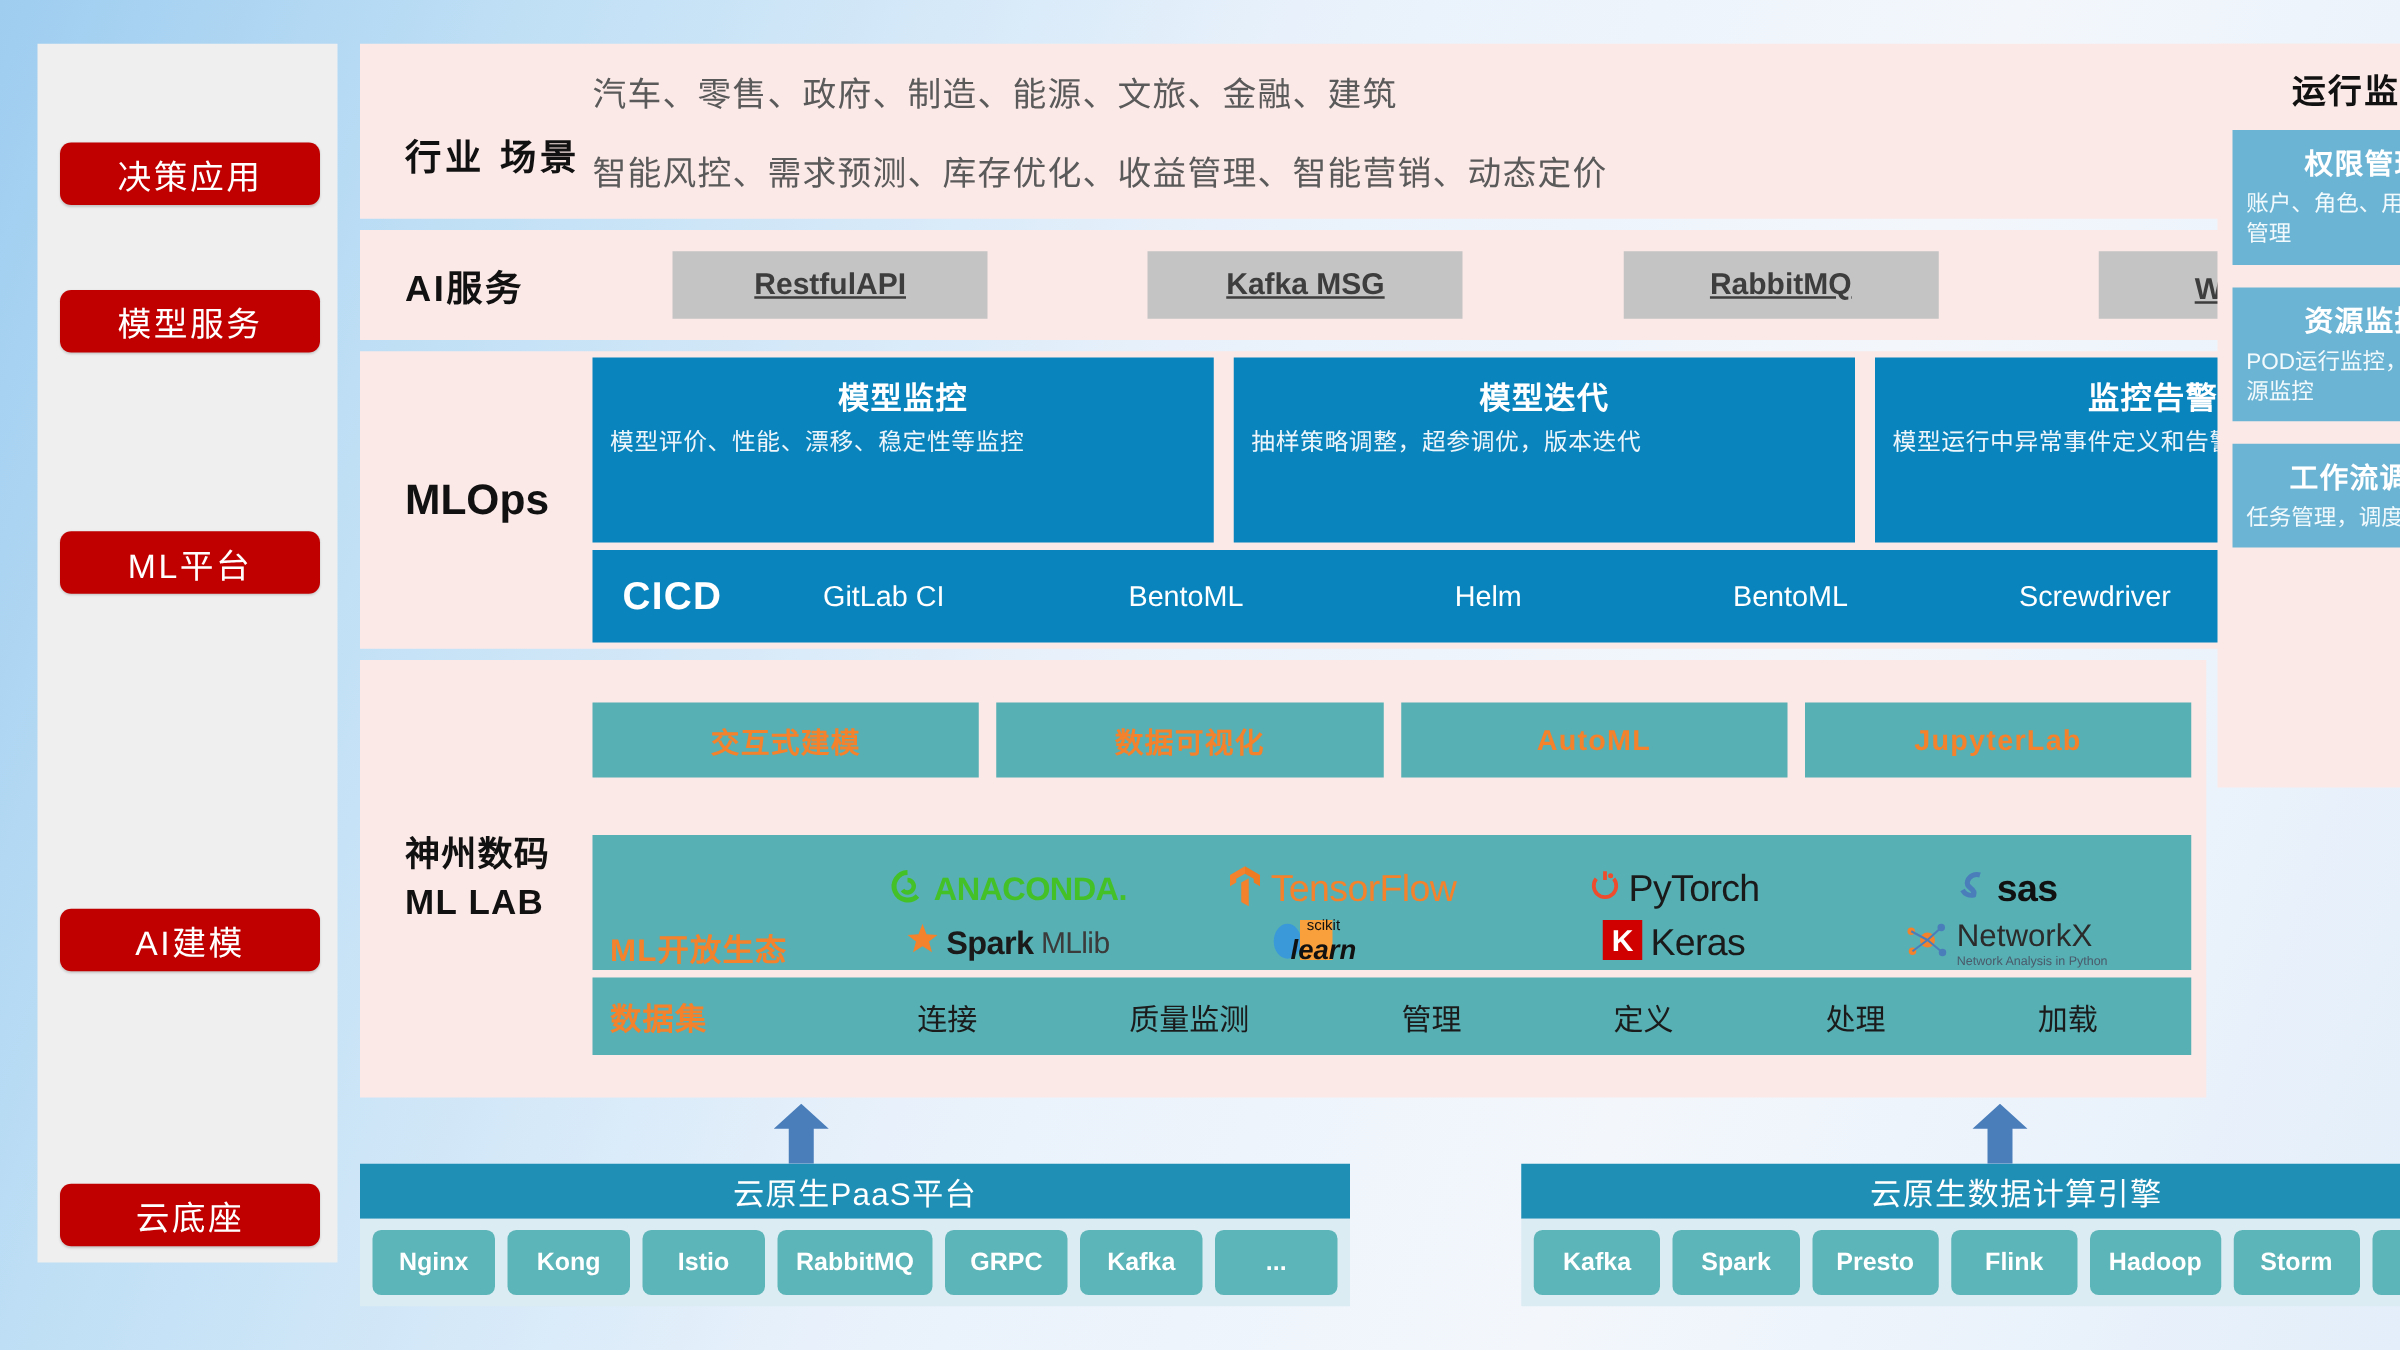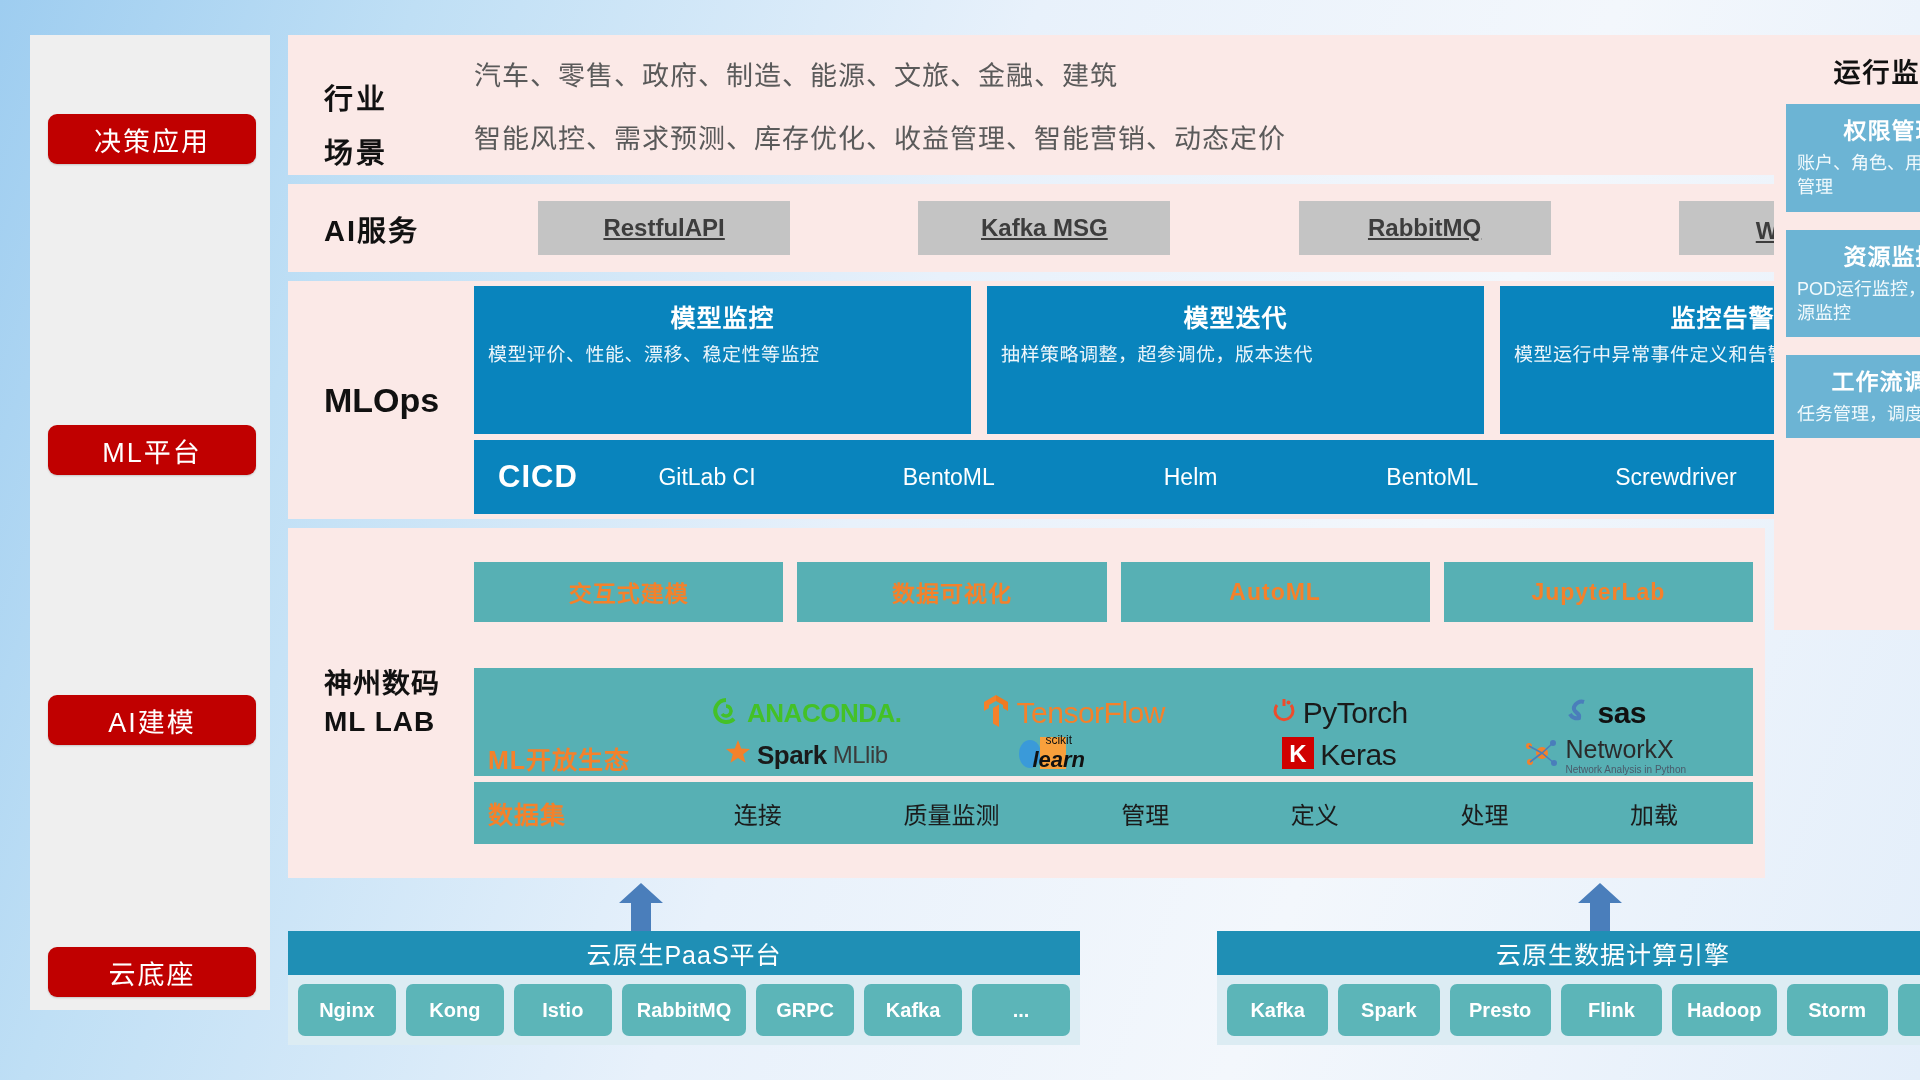--- a/index.html
+++ b/index.html
@@ -39,21 +39,21 @@
     color: #fff;
     font-size: 27px;
     font-weight: normal;
     display: flex; align-items: center; justify-content: center;
     letter-spacing: 2px;
     box-shadow: 0 1px 2px rgba(0,0,0,.18);
   }
   .tag-0 { top: 79px; }
   .tag-1 { top: 197px; }
   .tag-2 { top: 390px; }
-  .tag-3 { top: 660px; }
+  .tag-3 { top: 692px; }
   .tag-4 { top: 912px; }
 
   
   .main {
     flex: 1;
     display: flex;
     flex-direction: column;
     gap: 9px;
     position: relative;
   }
@@ -63,21 +63,21 @@
     width: 100%;
   }
 
   
   .row-apps {
     height: 140px;
     display: flex;
     align-items: center;
     padding: 0 0 0 36px;
   }
-  .apps-labels { display:flex; flex-direction:column; gap:12px; width: 150px; margin-top: 35px;}
+  .apps-labels { display:flex; gap:12px; width: 150px; margin-top: 35px;}
   .apps-vals   { display:flex; flex-direction:column; gap:24px; }
   .apps-lbl { font-size: 29px; font-weight: bold; color:#111; letter-spacing:3px;}
   .apps-val { font-size: 27px; color:#5a5a5a; letter-spacing: 1px;}
 
   
   .row-ai {
     height: 88px;
     display: flex;
     align-items: center;
     padding-left: 36px;
@@ -228,20 +228,23 @@
 </style>
 </head>
 <body>
 
 <div class="board">
 
   <div class="rail">
     <div class="rail-tag tag-0">
         <span>决策应用</span>
       </div>
+    <div class="rail-tag tag-1">
+        <span>模型服务</span>
+      </div>
     <div class="rail-tag tag-2">
         <span>ML平台</span>
       </div>
     <div class="rail-tag tag-3">
         <span>AI建模</span>
       </div>
     <div class="rail-tag tag-4">
         <span>云底座</span>
       </div>
   </div>

